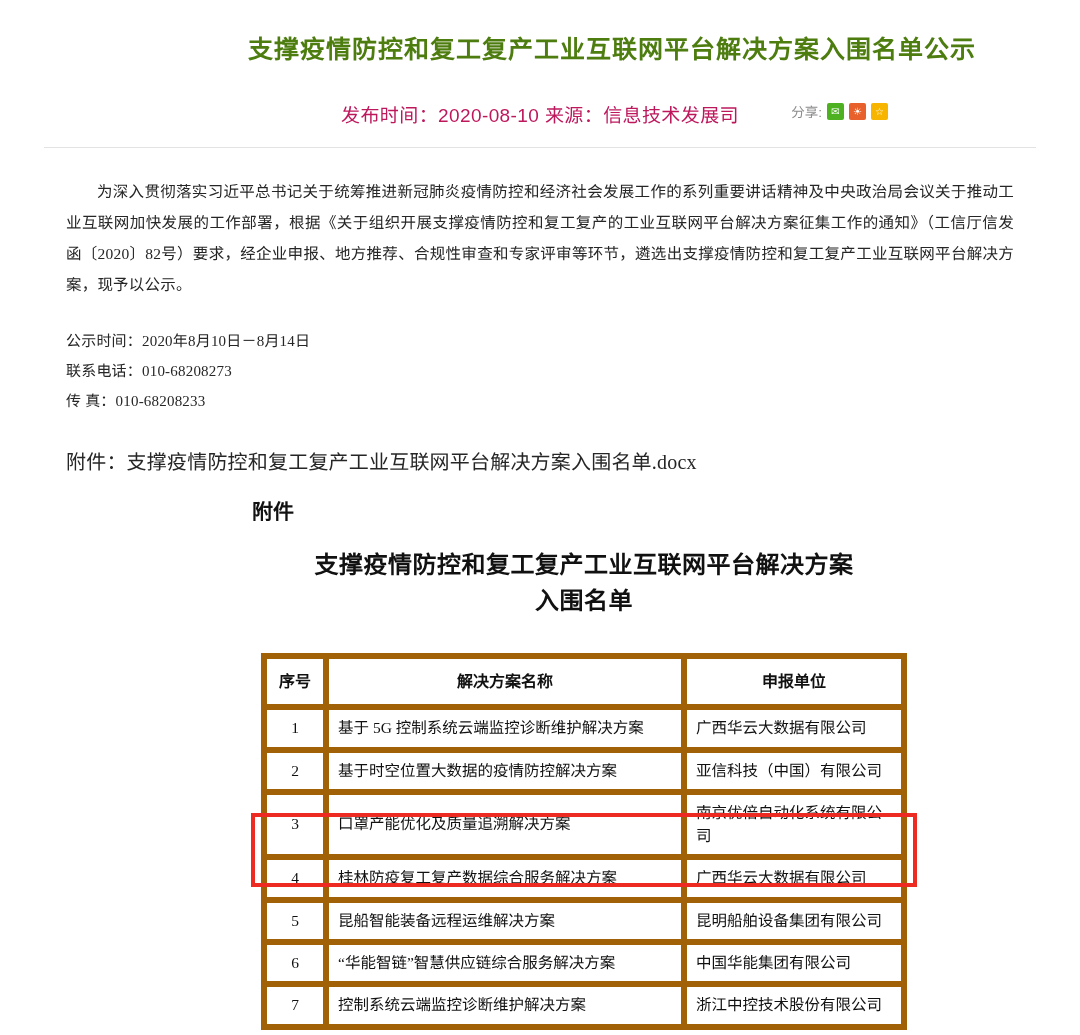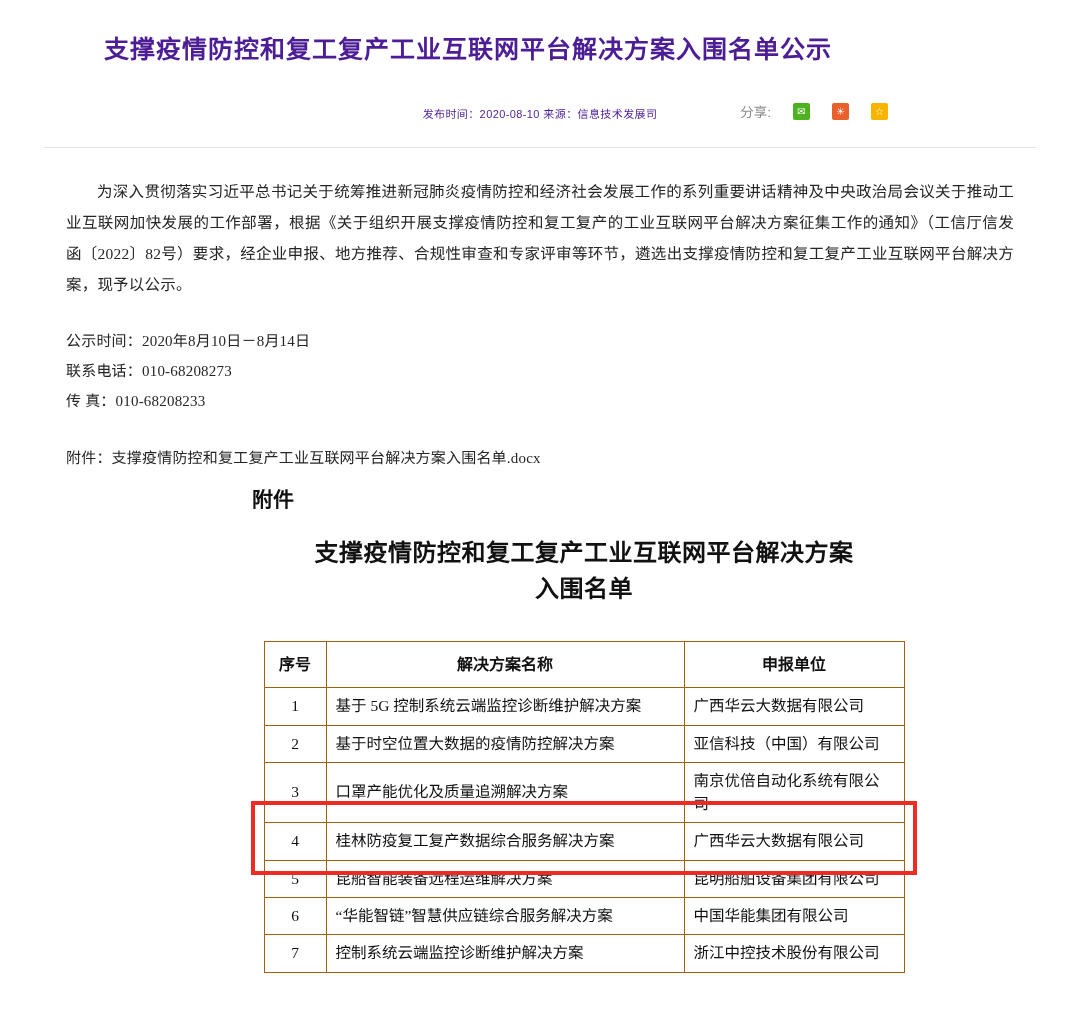--- a/index.html
+++ b/index.html
@@ -16,53 +16,53 @@
     position: relative;
   }
   .page {
     width: 1080px;
     box-sizing: border-box;
     padding: 0 44px;
   }
 
   
   .doc-title {
-    text-align: left;
+    text-align: right;
     font-family: "Liberation Sans", sans-serif;
     font-weight: bold;
     font-size: 25px;
     letter-spacing: 1px;
-    color: #4c1d95;
+    color: #4d7c0f;
     margin: 32px 0 0 0;
     padding: 0 60px;
     line-height: 1.4;
   }
   .meta-row {
     display: flex;
     align-items: center;
     justify-content: center;
     gap: 0;
     margin-top: 34px;
     position: relative;
     height: 24px;
   }
   .meta-text {
     font-family: "Liberation Sans", sans-serif;
-    font-size: 11px;
-    color: #4c1d95;
+    font-size: 19px;
+    color: #be185d;
     letter-spacing: 0.4px;
     white-space: nowrap;
   }
   .share-block {
     position: absolute;
     right: 148px;
     top: 0;
     display: flex;
     align-items: center;
-    gap: 22px;
+    gap: 5px;
   }
   .share-label {
     font-family: "Liberation Sans", sans-serif;
     font-size: 13.5px;
     color: #8b8b8b;
   }
   .share-ico {
     width: 17px;
     height: 17px;
     border-radius: 2px;
@@ -99,21 +99,21 @@
   p.para.indent { text-indent: 2em; }
   .info-line {
     font-size: 15px;
     line-height: 2.0;
     color: #262626;
     margin: 0;
     letter-spacing: 0.2px;
   }
   .info-block { margin-top: 26px; }
   .attach-line {
-    font-size: 15px;
+    font-size: 20px;
     color: #262626;
     margin-top: 30px;
     letter-spacing: 0.2px;
   }
 
   
   .attach-doc {
     margin-top: 16px;
     padding: 0 60px 0 148px;
     position: relative;
@@ -136,21 +136,21 @@
     letter-spacing: 0.5px;
   }
 
   table.list {
     border-collapse: collapse;
     width: 640px;
     margin: 0 auto;
     table-layout: fixed;
   }
   table.list td, table.list th {
-    border: 1px solid #a16207;
+    border: 6px solid #a16207;
     padding: 7px 9px;
     font-size: 15.5px;
     line-height: 1.45;
     color: #111;
     vertical-align: middle;
     font-weight: normal;
   }
   table.list th {
     text-align: center;
     font-family: "Liberation Sans", sans-serif;
@@ -194,21 +194,21 @@
       <span class="share-label">分享:</span>
       <span class="share-ico ico-wechat">✉</span>
       <span class="share-ico ico-weibo">☀</span>
       <span class="share-ico ico-qzone">☆</span>
     </span>
   </div>
 
   <hr class="hr">
 
   <div class="body-wrap">
-    <p class="para indent">为深入贯彻落实习近平总书记关于统筹推进新冠肺炎疫情防控和经济社会发展工作的系列重要讲话精神及中央政治局会议关于推动工业互联网加快发展的工作部署，根据《关于组织开展支撑疫情防控和复工复产的工业互联网平台解决方案征集工作的通知》（工信厅信发函〔2022〕82号）要求，经企业申报、地方推荐、合规性审查和专家评审等环节，遴选出支撑疫情防控和复工复产工业互联网平台解决方案，现予以公示。</p>
+    <p class="para indent">为深入贯彻落实习近平总书记关于统筹推进新冠肺炎疫情防控和经济社会发展工作的系列重要讲话精神及中央政治局会议关于推动工业互联网加快发展的工作部署，根据《关于组织开展支撑疫情防控和复工复产的工业互联网平台解决方案征集工作的通知》（工信厅信发函〔2020〕82号）要求，经企业申报、地方推荐、合规性审查和专家评审等环节，遴选出支撑疫情防控和复工复产工业互联网平台解决方案，现予以公示。</p>
 
     <div class="info-block">
       <p class="info-line">公示时间：2020年8月10日－8月14日</p>
       <p class="info-line">联系电话：010-68208273</p>
       <p class="info-line">传    真：010-68208233</p>
     </div>
 
     <p class="attach-line">附件：支撑疫情防控和复工复产工业互联网平台解决方案入围名单.docx</p>
   </div>
 

